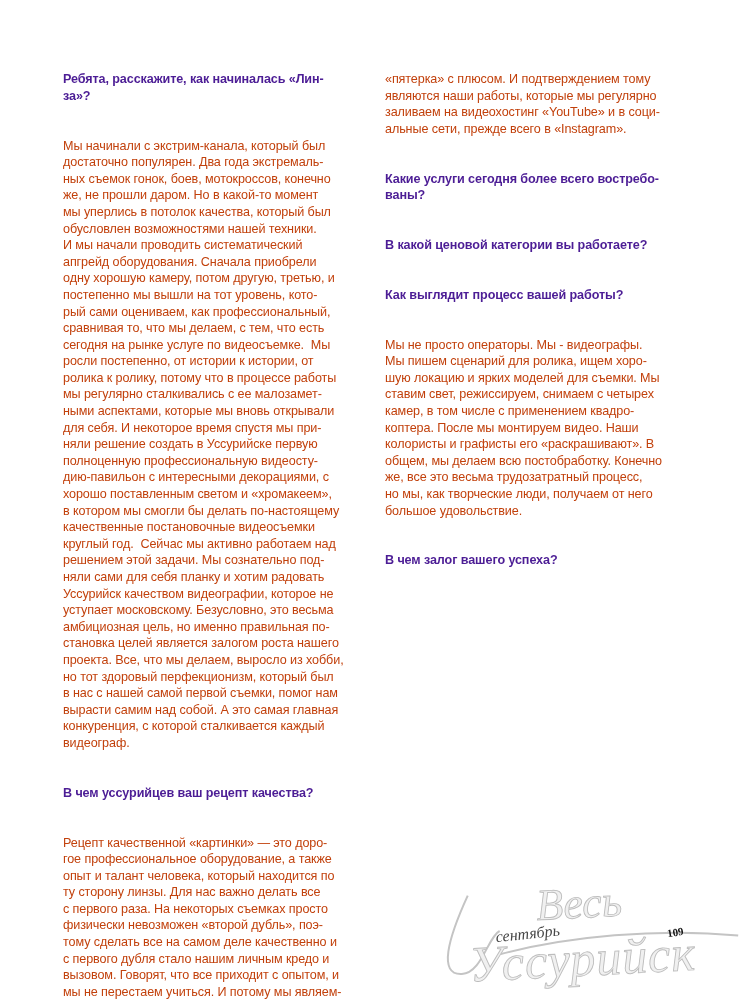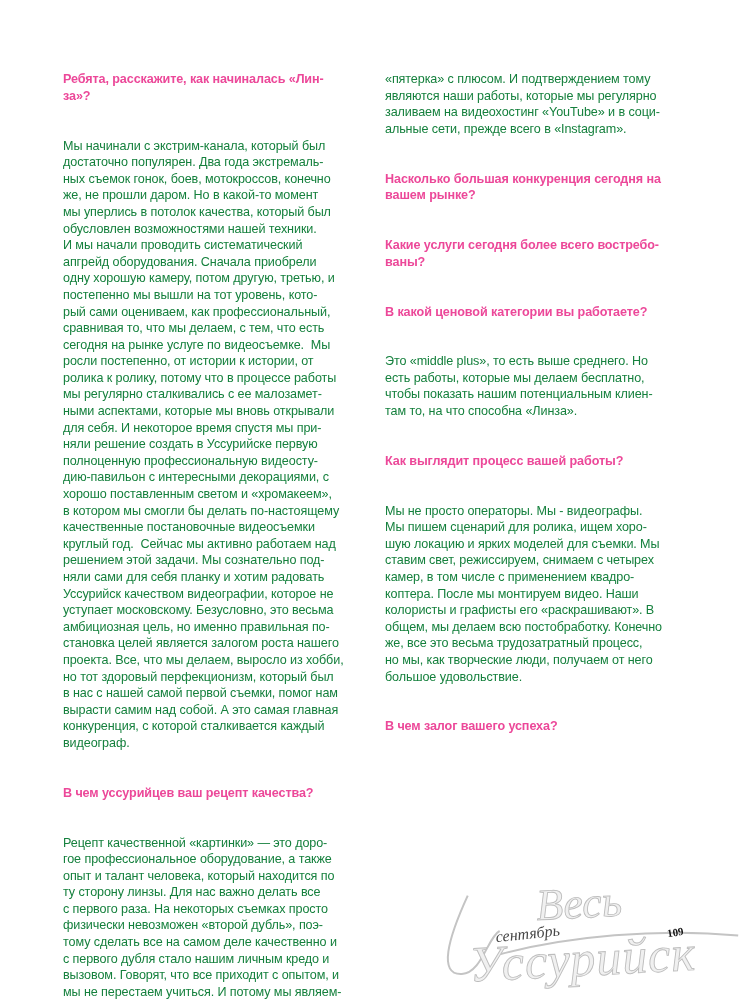--- a/index.html
+++ b/index.html
@@ -18,24 +18,24 @@
   }
   .col {
     width:297px;
     font-size:12.6px;
     line-height:16.6px;
     letter-spacing:-0.1px;
     white-space:pre;
   }
   .q {
     font-weight:bold;
-    color:#ec4899;
+    color:#4c1d95;
   }
   .a {
-    color:#15803d;
+    color:#c2410c;
   }
   .watermark {
     position:absolute;
     left:408px; top:872px;
     width:337px; height:128px;
     transform:rotate(-3deg);
     pointer-events:none;
   }
   .wm-script {
     font-family:"Liberation Serif", serif;
@@ -127,29 +127,23 @@
 бот, но мы можем уверенно сказать, что то, что
 мы делаем сегодня — это твердая «пятерка» и
 не меньше, а то, что мы сделаем завтра — это</div>
     </div>
 
     <div class="col">
       <div class="a">«пятерка» с плюсом. И подтверждением тому
 являются наши работы, которые мы регулярно
 заливаем на видеохостинг «YouTube» и в соци-
 альные сети, прежде всего в «Instagram».</div>
-      <div class="q">Насколько большая конкуренция сегодня на
-вашем рынке?</div>
       <div class="q">Какие услуги сегодня более всего востребо-
 ваны?</div>
       <div class="q">В какой ценовой категории вы работаете?</div>
-      <div class="a">Это «middle plus», то есть выше среднего. Но
-есть работы, которые мы делаем бесплатно,
-чтобы показать нашим потенциальным клиен-
-там то, на что способна «Линза».</div>
       <div class="q">Как выглядит процесс вашей работы?</div>
       <div class="a">Мы не просто операторы. Мы - видеографы.
 Мы пишем сценарий для ролика, ищем хоро-
 шую локацию и ярких моделей для съемки. Мы
 ставим свет, режиссируем, снимаем с четырех
 камер, в том числе с применением квадро-
 коптера. После мы монтируем видео. Наши
 колористы и графисты его «раскрашивают». В
 общем, мы делаем всю постобработку. Конечно
 же, все это весьма трудозатратный процесс,

